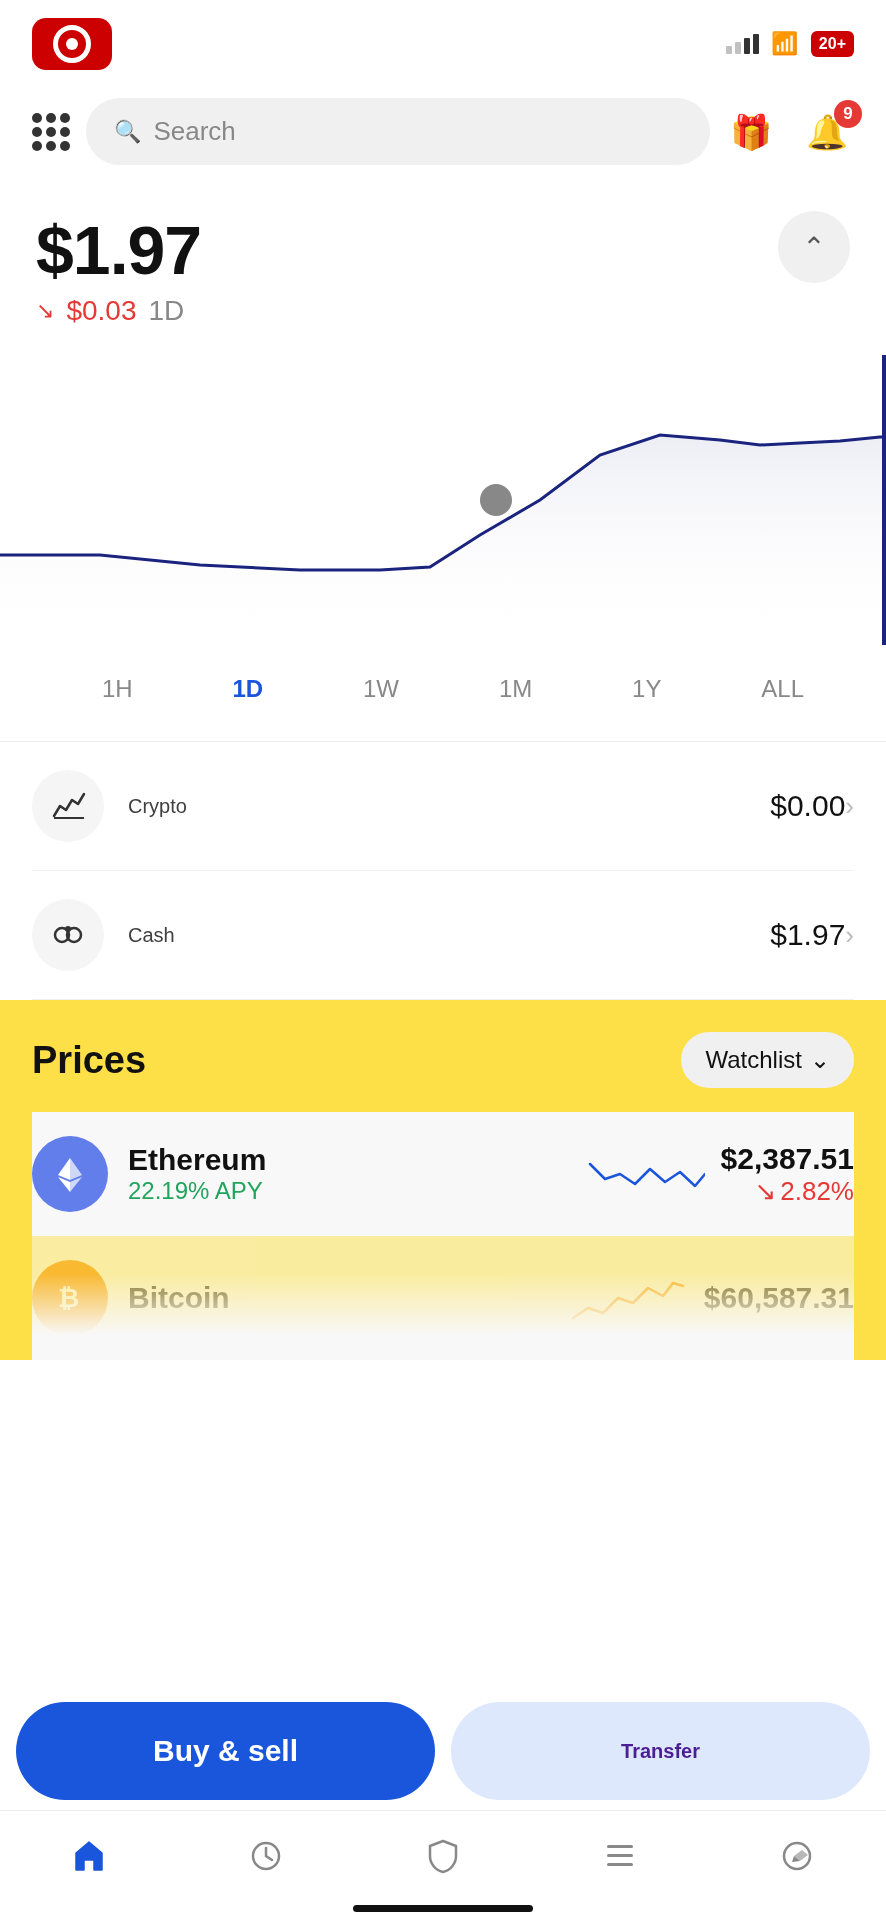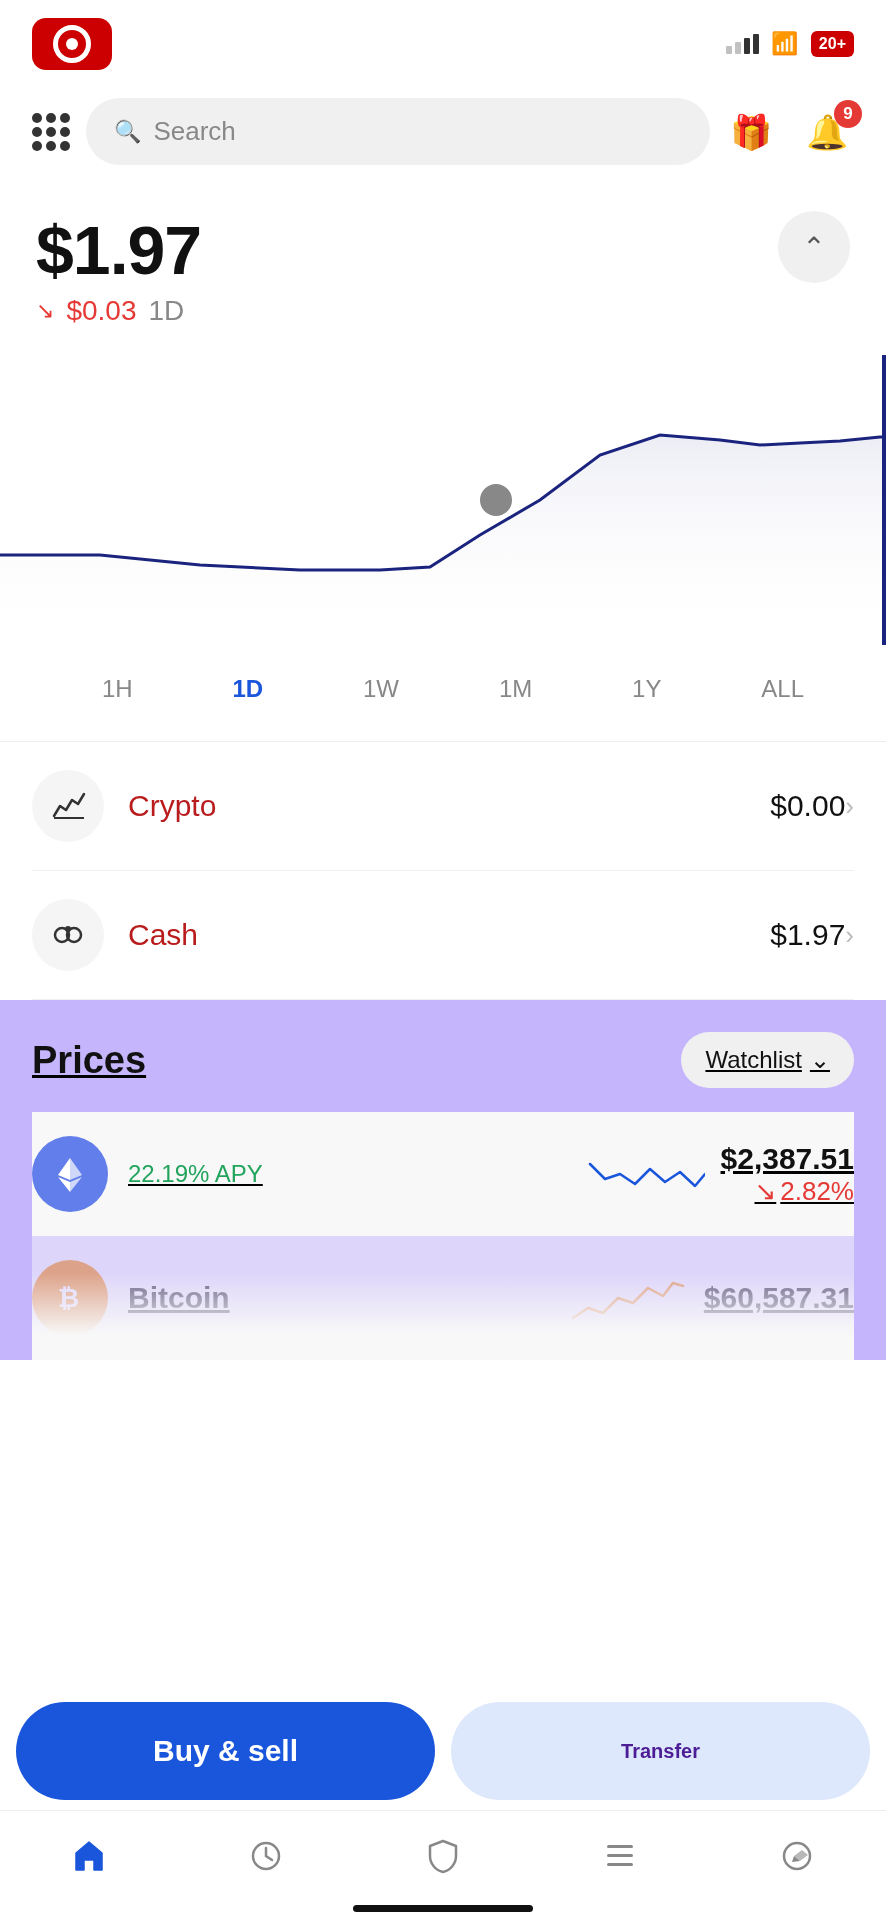--- a/index.html
+++ b/index.html
@@ -208,38 +208,37 @@
     .asset-icon-wrap {
       width: 72px; height: 72px;
       background: #f5f5f5;
       border-radius: 50%;
       display: flex; align-items: center; justify-content: center;
       margin-right: 24px;
       font-size: 28px;
     }
     .asset-name {
       flex: 1;
-      font-size: 30px;
+      font-size: 20px;
       font-weight: 500;
-      color: #b91c1c;
+      color: #404040;
     }
     .asset-value {
       font-size: 30px;
       color: #111;
     }
     .chevron-right {
       color: #bbb;
       font-size: 26px;
     }
 
     
     .prices-section {
-      background: #c4b5fd;
+      background: #fde047;
       padding: 32px 32px 0;
-      text-decoration: underline;
     }
     .prices-header {
       display: flex;
       justify-content: space-between;
       align-items: center;
       margin-bottom: 24px;
     }
     .prices-title {
       font-size: 38px;
       font-weight: 700;
@@ -518,20 +517,21 @@
   <div class="price-row">
     <div class="crypto-logo eth-logo">
       <svg width="40" height="40" viewBox="0 0 40 40">
         <polygon points="20,4 20,26 32,21" fill="rgba(255,255,255,0.7)"></polygon>
         <polygon points="20,4 20,26 8,21" fill="rgba(255,255,255,1)"></polygon>
         <polygon points="20,28 20,38 32,23" fill="rgba(255,255,255,0.7)"></polygon>
         <polygon points="20,28 20,38 8,23" fill="rgba(255,255,255,1)"></polygon>
       </svg>
     </div>
     <div class="crypto-info">
+      <div class="crypto-name">Ethereum</div>
       <div class="crypto-apy">22.19% APY</div>
     </div>
     <svg class="mini-chart" viewBox="0 0 120 60">
       <polyline points="5,20 20,35 35,30 50,40 65,25 80,38 95,28 110,42 120,30" fill="none" stroke="#1a56db" stroke-width="2.5" stroke-linecap="round" stroke-linejoin="round"></polyline>
     </svg>
     <div class="crypto-price-info">
       <div class="crypto-price">$2,387.51</div>
       <div class="crypto-change-down">
         <span>↘</span>
         <span>2.82%</span>

